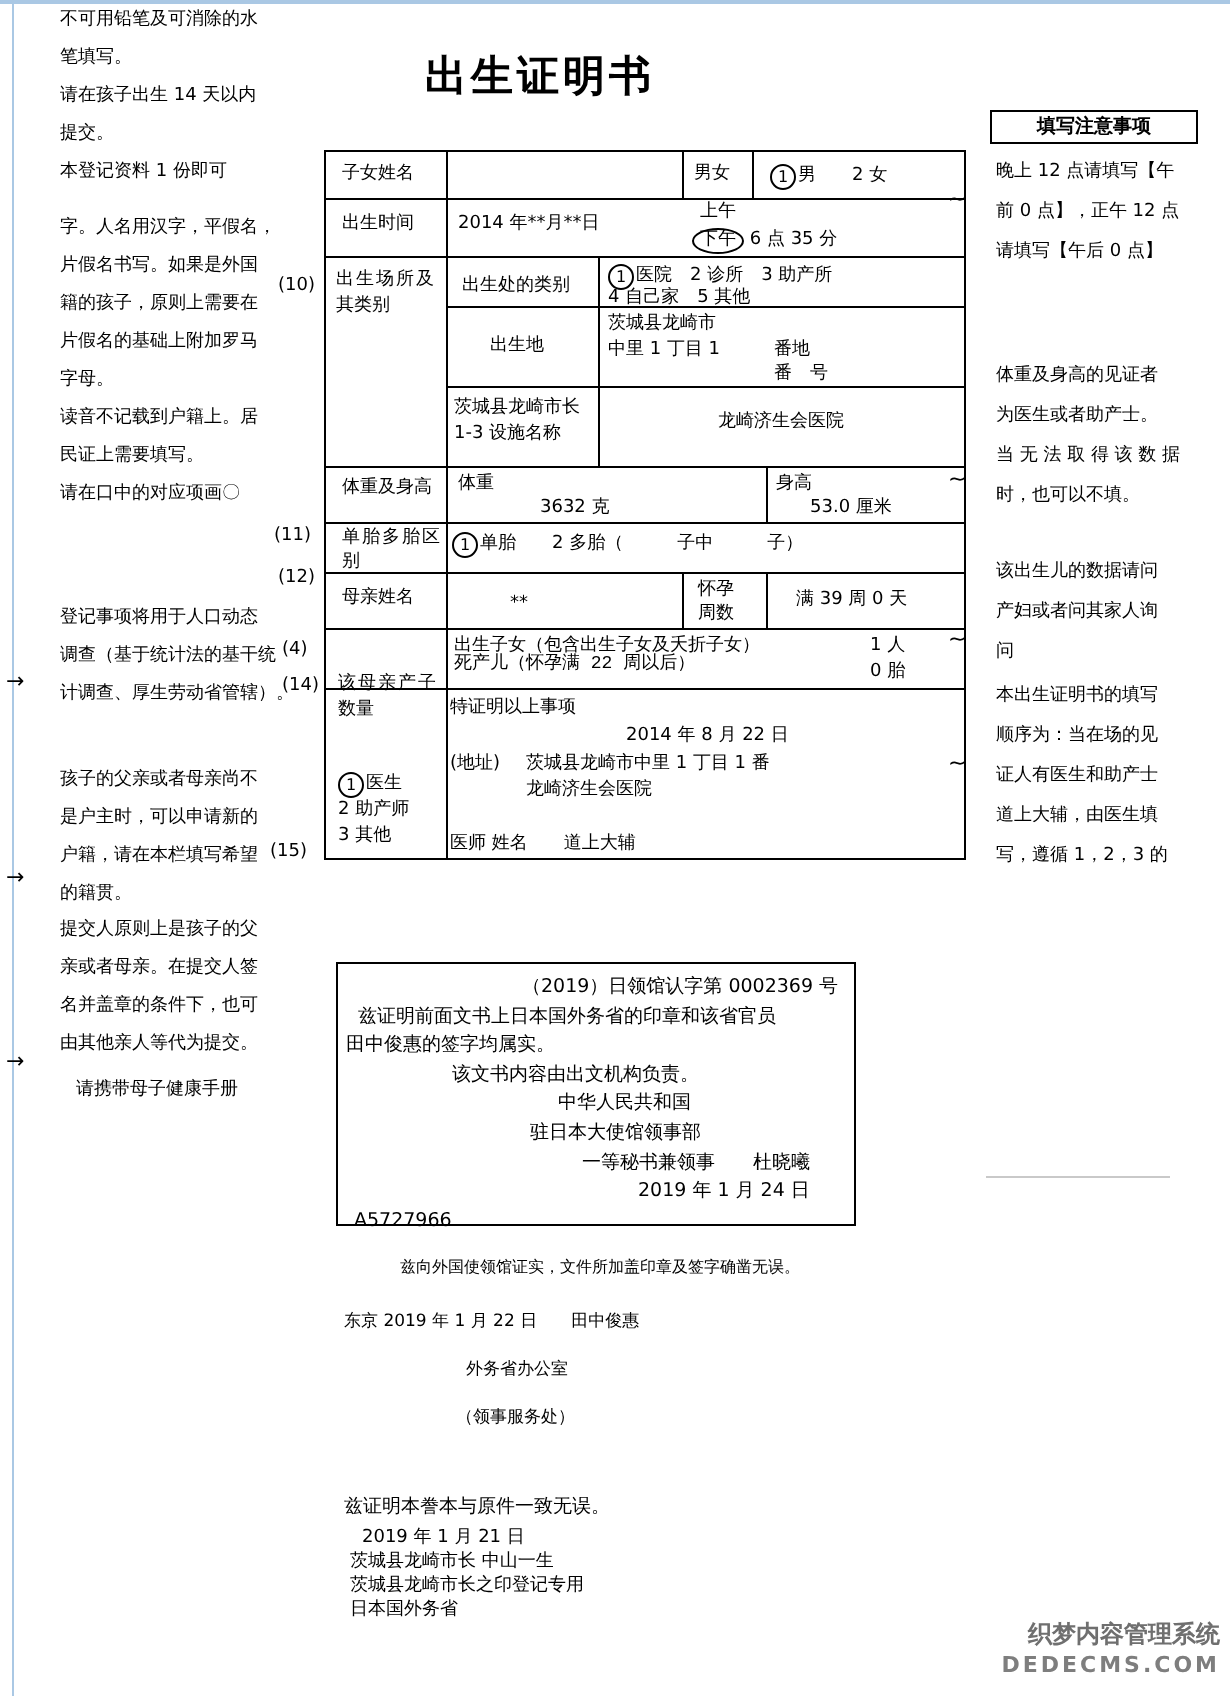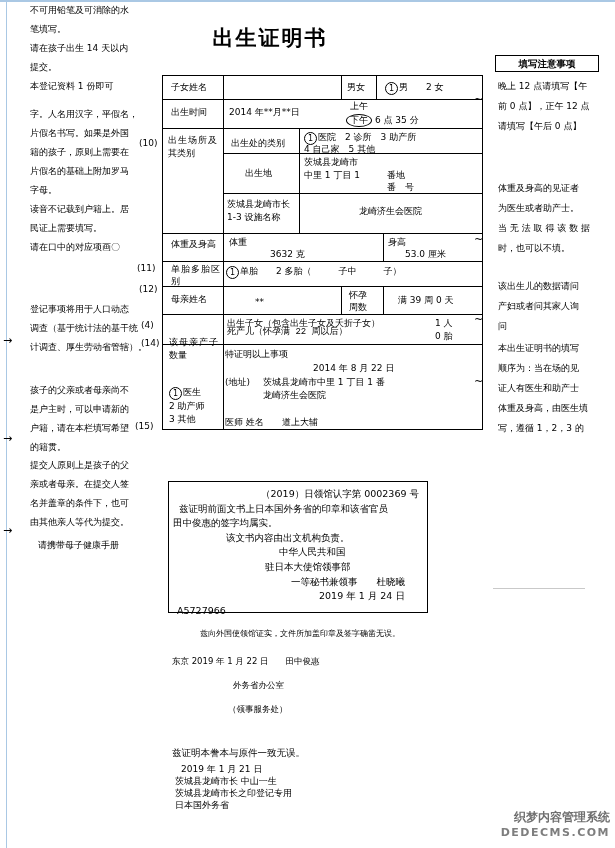--- a/index.html
+++ b/index.html
@@ -205,21 +205,21 @@
     </div>
   <div class="abs t9 rnotes" style="left:498px;top:276px;width:116px;line-height:20px;">
       <div>该出生儿的数据请问</div>
       <div>产妇或者问其家人询</div>
       <div>问</div>
     </div>
   <div class="abs t9 rnotes" style="left:498px;top:338px;width:116px;line-height:20px;">
       <div>本出生证明书的填写</div>
       <div>顺序为：当在场的见</div>
       <div>证人有医生和助产士</div>
-      <div>体重及身高，由医生填</div>
+      <div>道上大辅，由医生填</div>
       <div>写，遵循 1，2，3 的</div>
     </div>
 
   <div class="abs" style="left:474px;top:93px;font-size:11px;">~</div>
   <div class="abs" style="left:474px;top:233px;font-size:11px;">~</div>
   <div class="abs" style="left:474px;top:313px;font-size:11px;">~</div>
   <div class="abs" style="left:474px;top:375px;font-size:11px;">~</div>
 
   <div class="abs" style="left:493px;top:588px;width:92px;height:1px;background:#c9c9c9;"></div>
 

